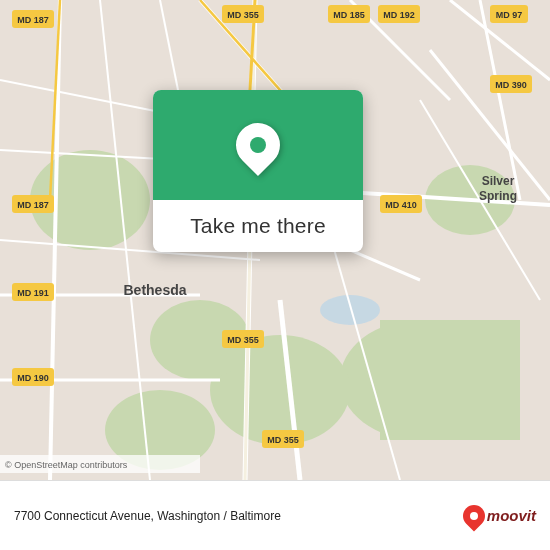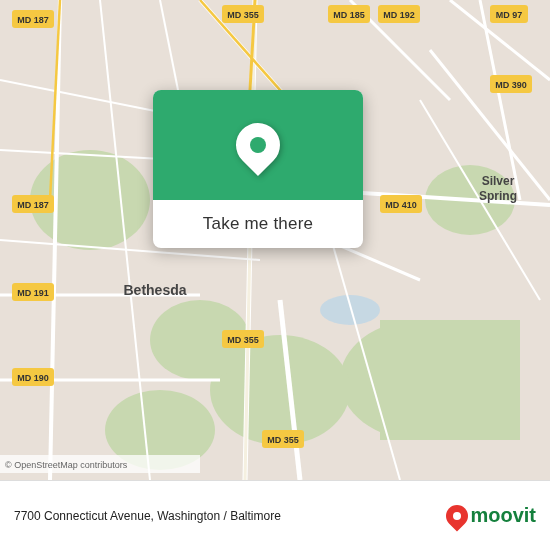--- a/index.html
+++ b/index.html
@@ -69,21 +69,21 @@
     }
 
     #popup-button-area {
       padding: 14px 16px;
       display: flex;
       align-items: center;
       justify-content: center;
     }
 
     #take-me-there-btn {
-      font-size: 17px;
+      font-size: 21px;
       font-weight: 500;
       color: #333;
       background: none;
       border: none;
       cursor: pointer;
       letter-spacing: 0.2px;
     }
 
     
     #bottom-bar {
@@ -126,23 +126,24 @@
 
     .moovit-pin-dot {
       width: 8px;
       height: 8px;
       background: white;
       border-radius: 50%;
       transform: rotate(45deg);
     }
 
     .moovit-text {
-      font-size: 20px;
+      font-size: 15px;
       font-weight: bold;
-      color: #15803d;
+      color: #7f1d1d;
+      font-style: italic;
     }
   </style>
 </head>
 <body>
 
 <div id="map-container">
 
   <svg id="map-svg" viewBox="0 0 550 480">
 
     <rect width="550" height="480" fill="#e8e0d8"></rect>

